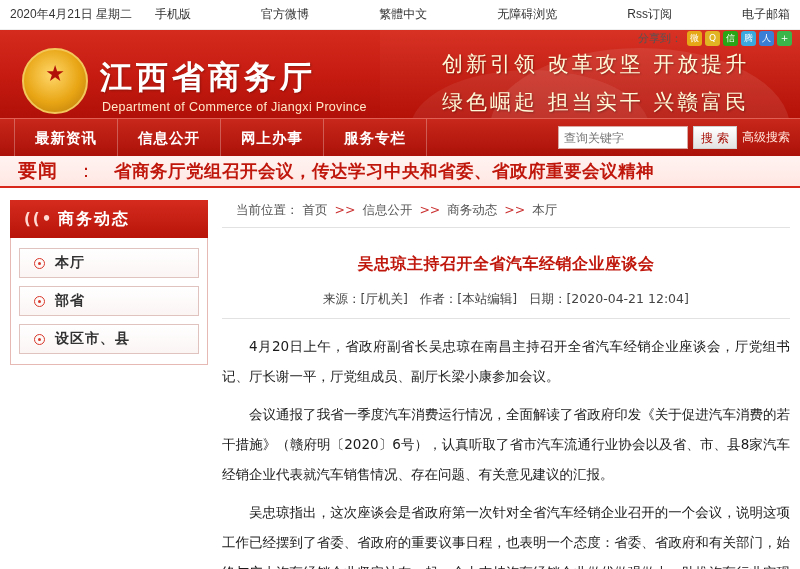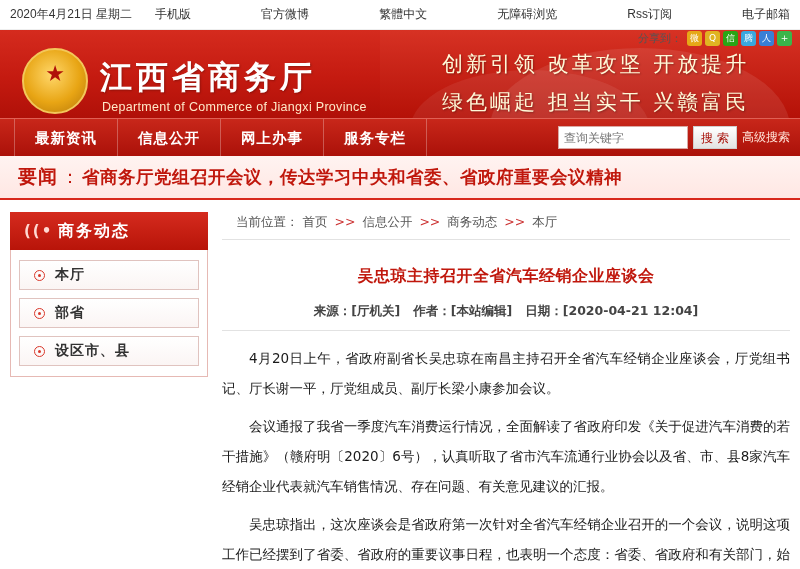--- a/index.html
+++ b/index.html
@@ -166,26 +166,27 @@
     cursor: pointer;
     font-family: "DejaVu Sans", sans-serif;
   }
   .nav .search .adv {
     font-size: 12px; color: #ffe3d8; cursor: pointer;
     font-family: "DejaVu Sans", sans-serif;
   }
 
   
   .headline {
-    height: 44px;
+    height: 32px;
     background: linear-gradient(180deg, #fff3f1 0%, #ffe7e3 100%);
     border-bottom: 2px solid #d8281b;
     display: flex; align-items: center;
     padding-left: 18px;
     font-family: "DejaVu Sans", sans-serif;
+    gap: 16px;
   }
   .headline .tag {
     color: #c0170c;
     font-size: 19px;
     font-weight: bold;
     letter-spacing: 1px;
   }
   .headline .sep { color: #c0170c; font-size: 18px; margin: 0 3px;}
   .headline .txt {
     color: #c0170c;
@@ -270,21 +271,20 @@
     margin: 26px 0 0 0;
     letter-spacing: 0.5px;
     font-family: "DejaVu Sans", sans-serif;
   }
   .art-meta {
     text-align: center;
     font-size: 12.5px;
     color: #444;
     margin: 16px 0 0 0;
     font-family: "DejaVu Sans", sans-serif;
-    font-weight: bold;
   }
   .art-meta .hr {
     margin-top: 10px;
     border-bottom: 1px solid #e2e2e2;
   }
   .art-body {
     margin-top: 12px;
     font-size: 13.5px;
     line-height: 30px;
     color: #1a1a1a;

